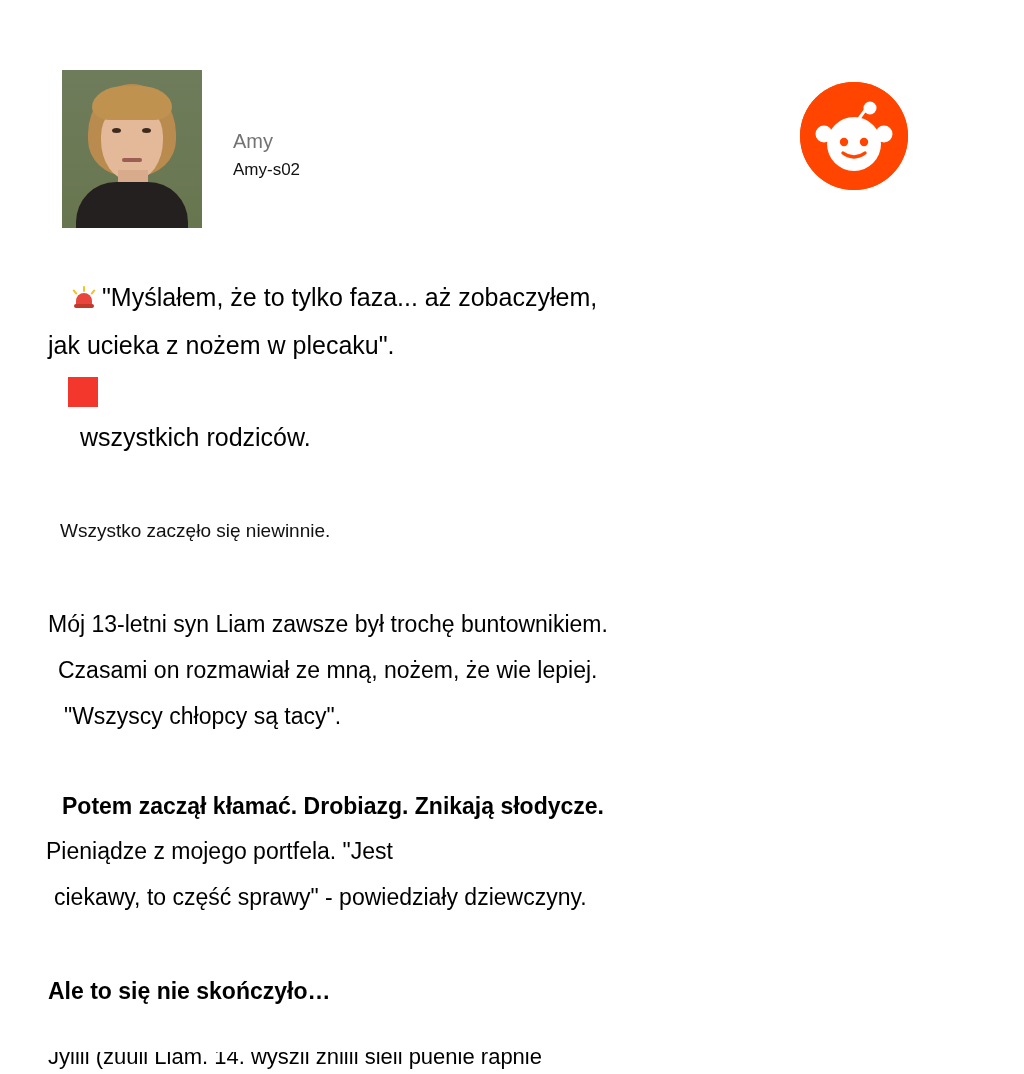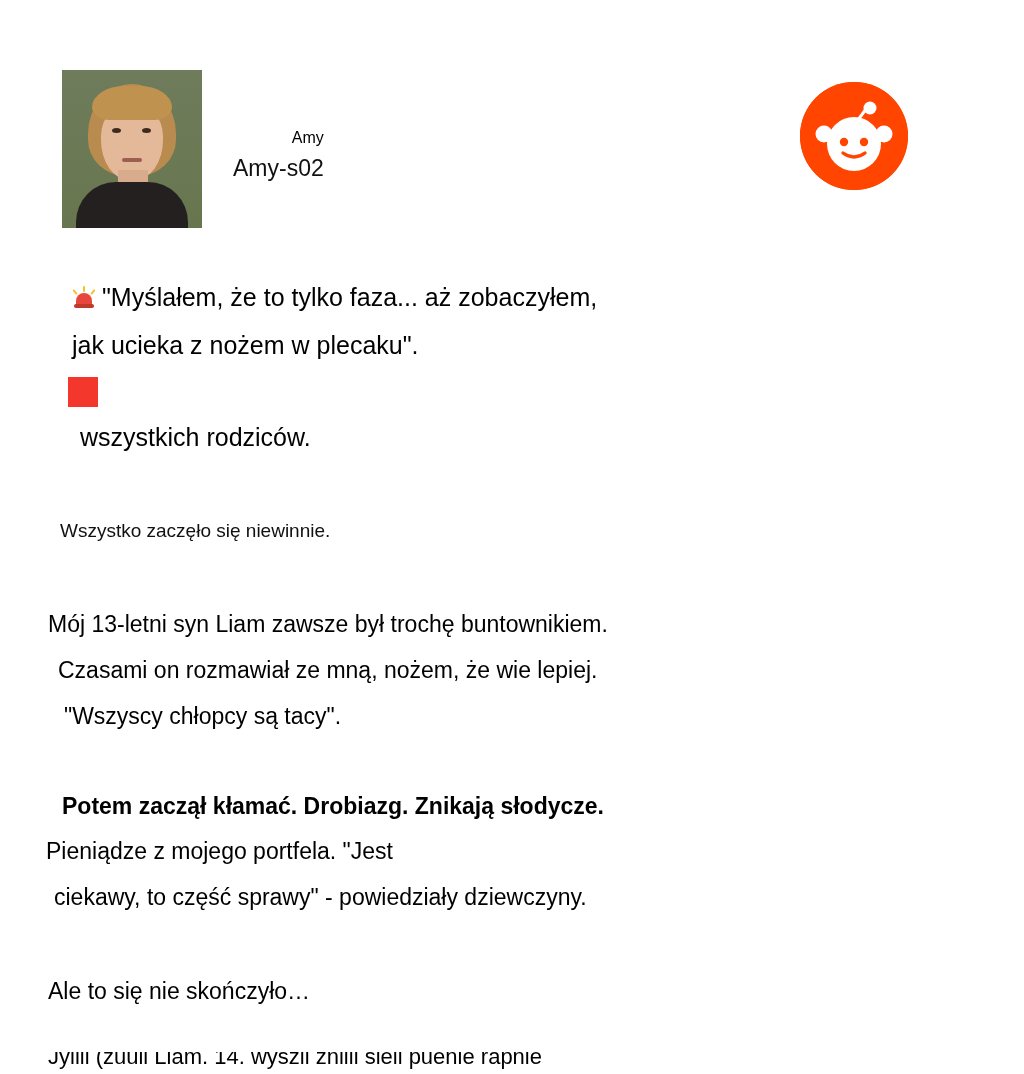--- a/index.html
+++ b/index.html
@@ -103,26 +103,25 @@
     background: #d8ab8c;
   }
 
   .name-block {
     position: absolute;
     left: 233px;
     top: 56px;
     line-height: 1.55;
   }
   .name-line1 {
-    font-size: 16px;
-    color: #000000;
-    text-align: right;
+    font-size: 20px;
+    color: #737373;
   }
   .name-line2 {
-    font-size: 23px;
+    font-size: 17px;
     color: #111;
   }
 
   .reddit-logo {
     position: absolute;
     left: 800px;
     top: 12px;
     width: 108px;
     height: 108px;
     border-radius: 50%;
@@ -254,36 +253,36 @@
 
 <div class="post">
 
   <div class="line headline" style="left:72px; top:8px;">
     <span class="siren">
       <span class="r1"></span><span class="r2"></span><span class="r3"></span>
       <span class="dome"></span><span class="base"></span>
     </span><span>"Myślałem, że to tylko faza... aż zobaczyłem,</span>
   </div>
 
-  <div class="line headline" style="left:48px; top:56px;margin-left:24px;">jak ucieka z nożem w plecaku".</div>
+  <div class="line headline" style="left:48px; top:56px;">jak ucieka z nożem w plecaku".</div>
 
   <div class="line headline" style="left:68px; top:102px;">
     <span class="red-square"></span>
   </div>
 
   <div class="line headline" style="left:50px; top:148px;margin-left:30px;">wszystkich rodziców.</div>
 
   <div class="line body-sm" style="left:60px; top:245px;text-align:center;">Wszystko zaczęło się niewinnie.</div>
 
   <div class="line body-md" style="left:48px; top:336px;">Mój 13-letni syn Liam zawsze był trochę buntownikiem.</div>
   <div class="line body-md" style="left:58px; top:382px;">Czasami on rozmawiał ze mną, nożem, że wie lepiej.</div>
   <div class="line body-md" style="left:64px; top:428px;">"Wszyscy chłopcy są tacy".</div>
 
   <div class="line body-md" style="left:62px; top:518px;font-weight:bold;">Potem zaczął kłamać. Drobiazg. Znikają słodycze.</div>
   <div class="line body-md" style="left:46px; top:563px;">Pieniądze z mojego portfela. "Jest</div>
   <div class="line body-md" style="left:54px; top:609px;">ciekawy, to część sprawy" - powiedziały dziewczyny.</div>
 
-  <div class="line body-md" style="left:48px; top:703px;">Ale to się nie skończyło…</div>
+  <div class="line body-md" style="left:48px; top:703px;font-weight:bold;">Ale to się nie skończyło…</div>
 </div>
 
 <div class="cut-line">
   <span>Jyiiii (zuuii Liam. 14. wyszli zniiii sieli puenie rapnie</span>
 </div>
 
 </body></html>

